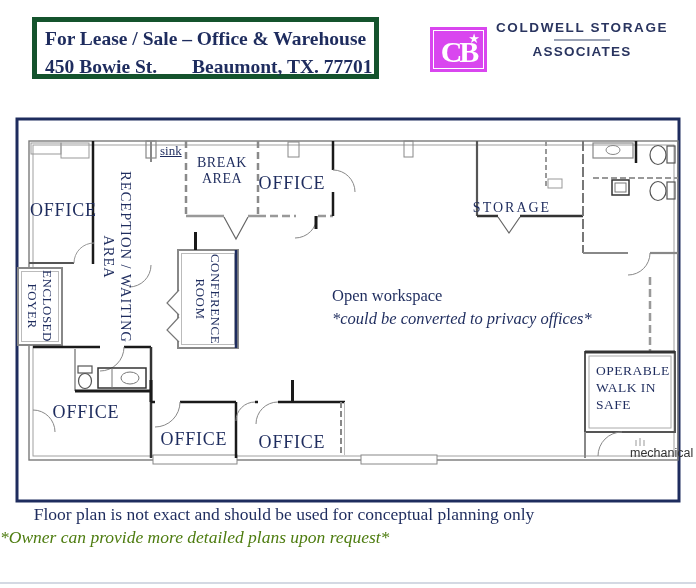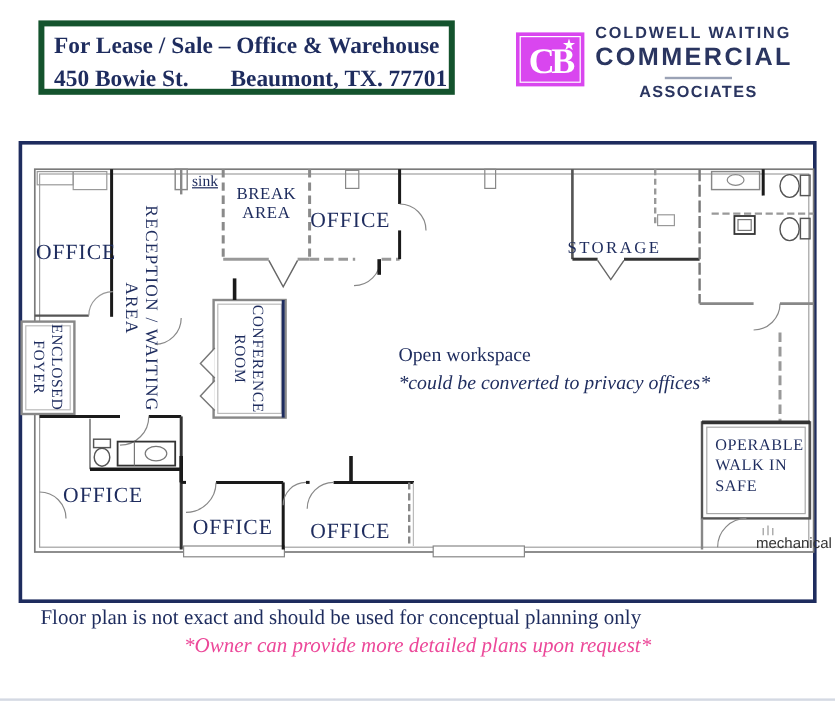--- a/index.html
+++ b/index.html
@@ -50,41 +50,40 @@
   .lbl-sink{font-size:13px;text-decoration:underline;}
   .lbl-two{line-height:15px;font-size:13px;letter-spacing:0.5px;}
   .lbl-break{font-size:14px;line-height:16px;letter-spacing:0.5px;}
   .lbl-storage{font-size:14px;letter-spacing:2px;}
   .lbl-open1{font-size:16.5px;}
   .lbl-open2{font-size:16.5px;font-style:italic;}
   .lbl-safe{font-size:13.5px;line-height:17px;letter-spacing:0.5px;}
   .lbl-mech{font-size:12.5px;color:#333333;font-family:"Liberation Sans",sans-serif;}
   
   .foot1{left:0;top:504px;width:568px;text-align:center;color:#1e2c5e;font-size:17.5px;}
-  .foot2{left:0;top:527px;width:696px;text-align:center;color:#ec4899;font-size:17.5px;font-style:italic;}
+  .foot2{left:0;top:527px;width:696px;text-align:left;color:#4d7c0f;font-size:17.5px;font-style:italic;}
   .bottom-edge{left:0;top:582px;width:696px;height:1.5px;background:#d4d9e3;}
 </style>
 </head>
 <body>
 
 <div class="abs hdr-box">
   <div class="hdr-line1">For Lease / Sale – Office &amp; Warehouse</div>
   <div class="hdr-line2">
     <span>450 Bowie St.</span>
     <span class="hdr-city">Beaumont, TX. 77701</span>
   </div>
 </div>
 
 <div class="abs logo-square">
   <div class="logo-cb">CB</div>
   <div class="logo-star">★</div>
 </div>
 <div class="abs logo-text">
-  <div class="lt-1">COLDWELL WAITING</div>
-  <div class="lt-2">COMMERCIAL</div>
+  <div class="lt-1">COLDWELL STORAGE</div>
   <div class="lt-div"></div>
   <div class="lt-4">ASSOCIATES</div>
 </div>
 
 <svg class="abs" width="696" height="588" viewBox="0 0 696 588">
 
   <rect x="17" y="119" width="662" height="382" fill="none" stroke="#1e2c5e" stroke-width="3"></rect>
 
   <rect x="29" y="141" width="649" height="319" fill="none" stroke="#7a7a7a" stroke-width="1.4"></rect>
   <rect x="33" y="145" width="641" height="311" fill="none" stroke="#a0a0a0" stroke-width="1"></rect>

